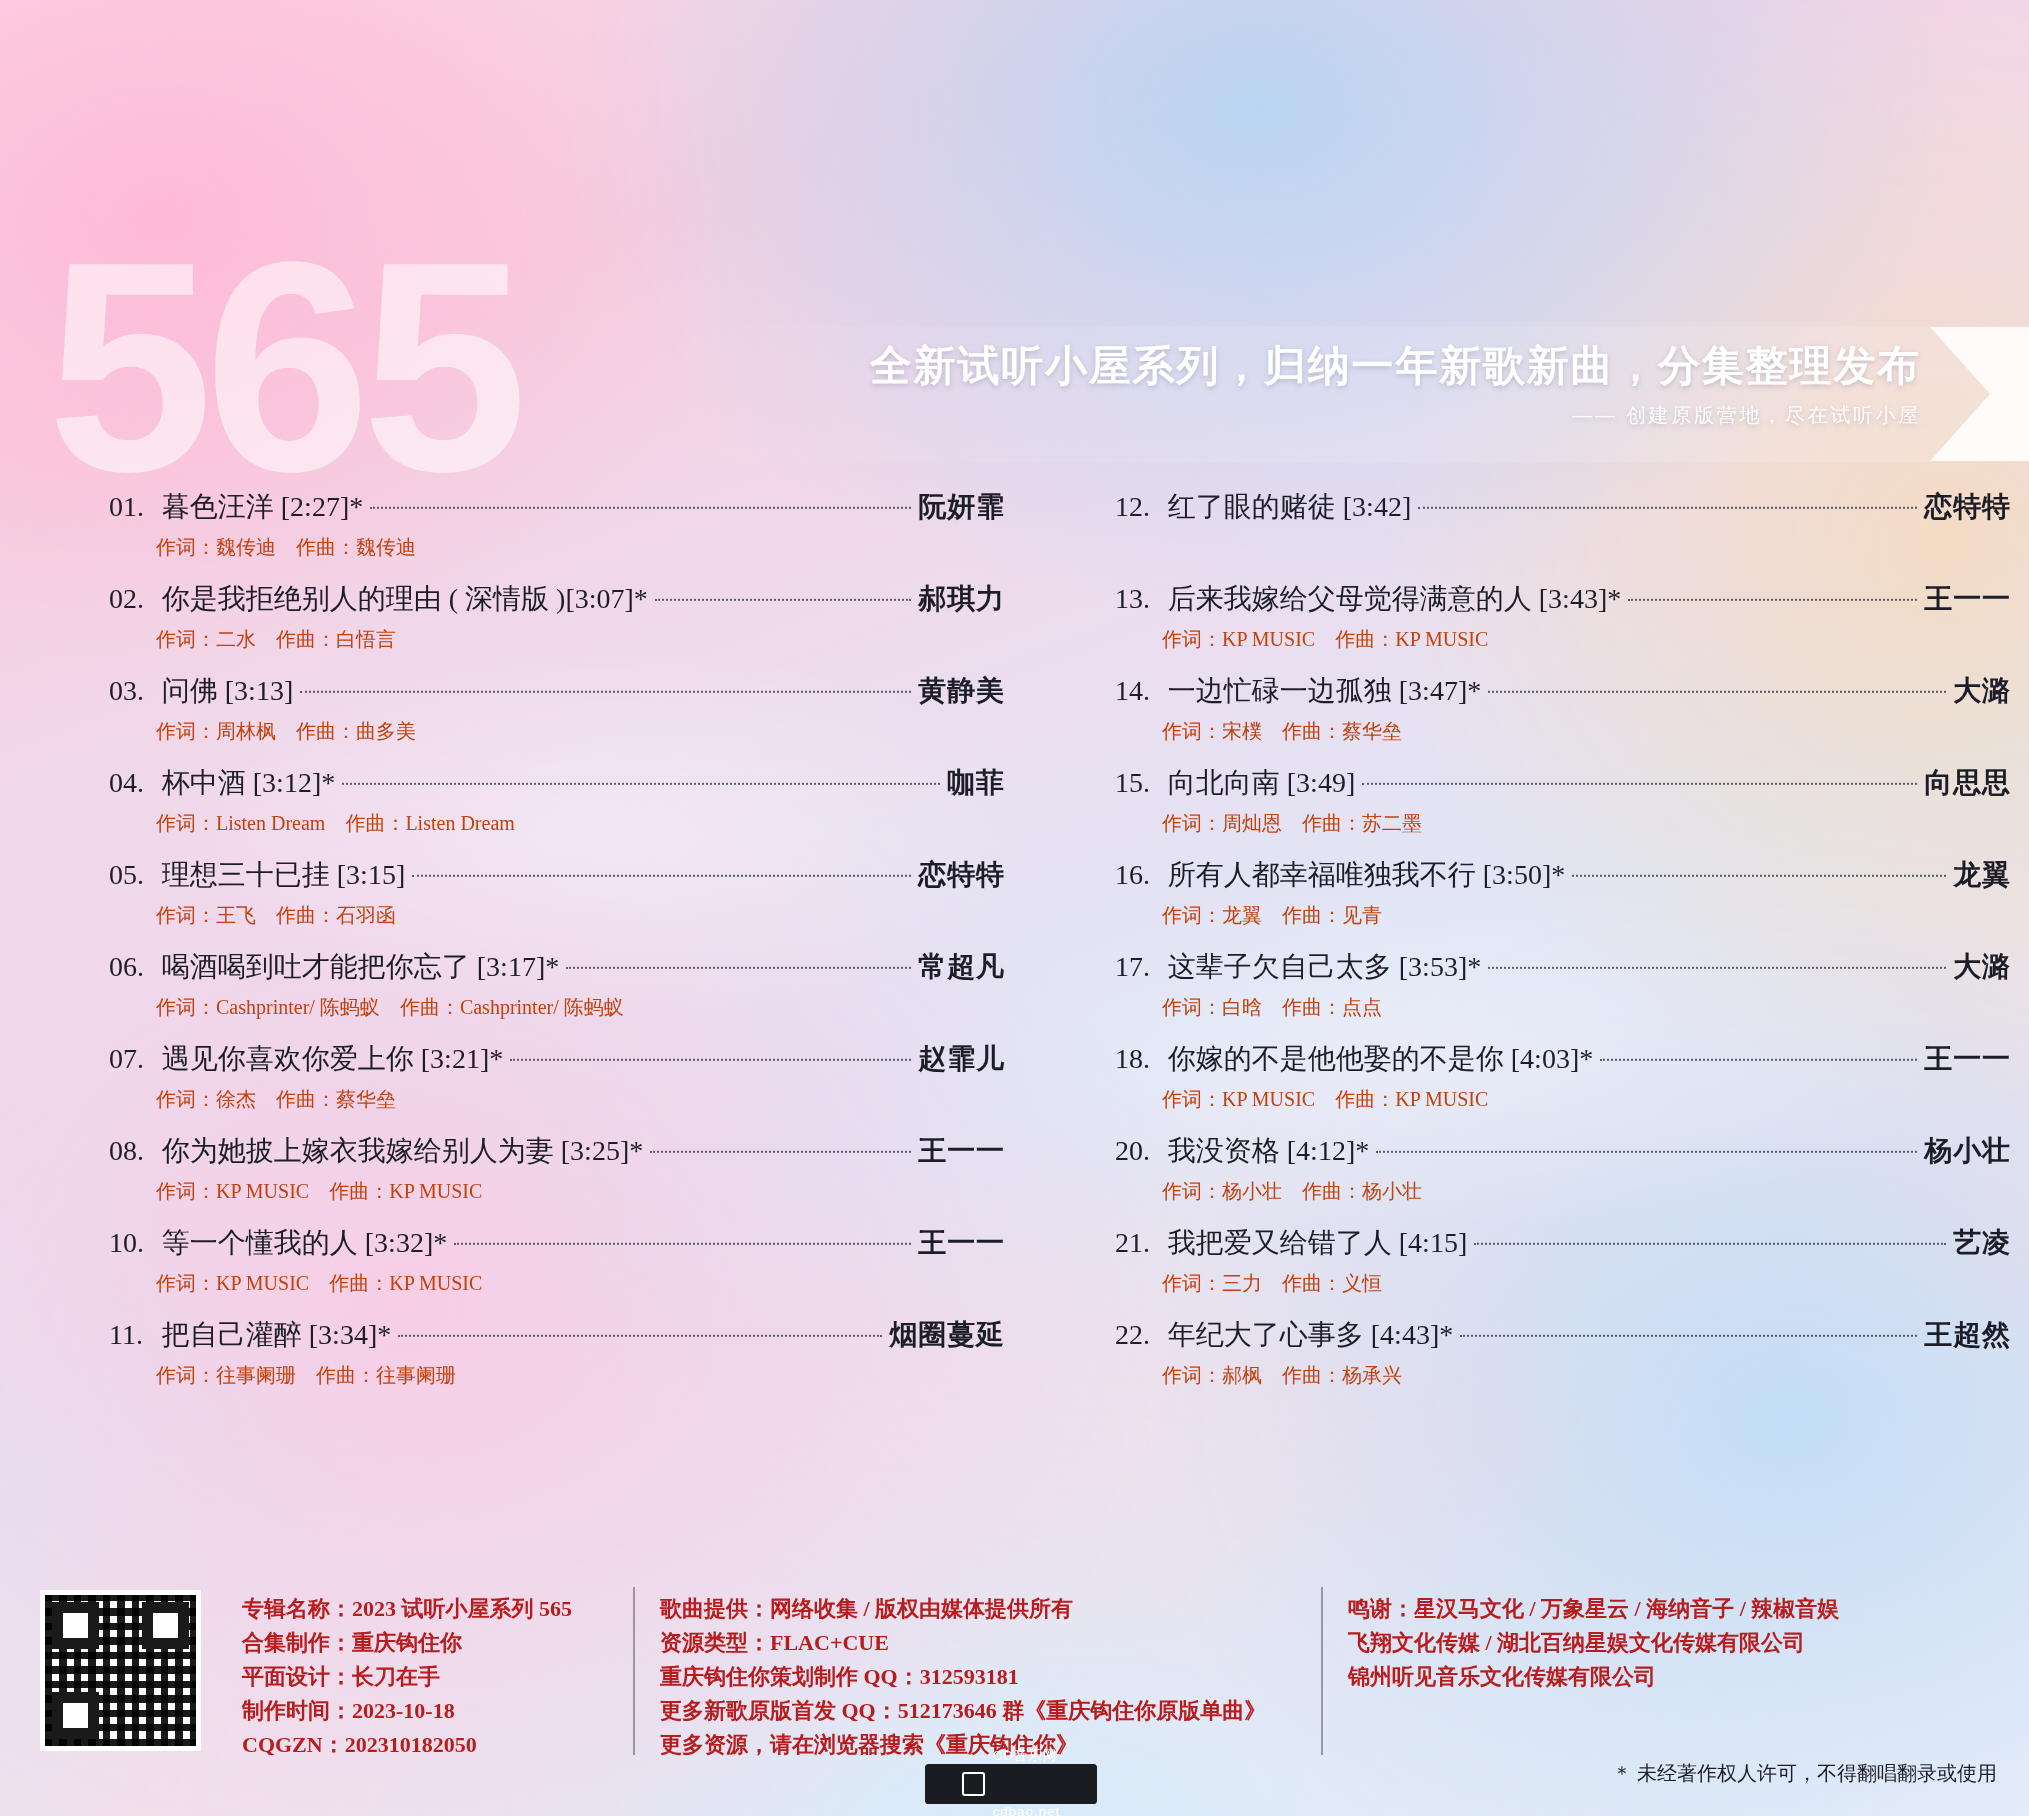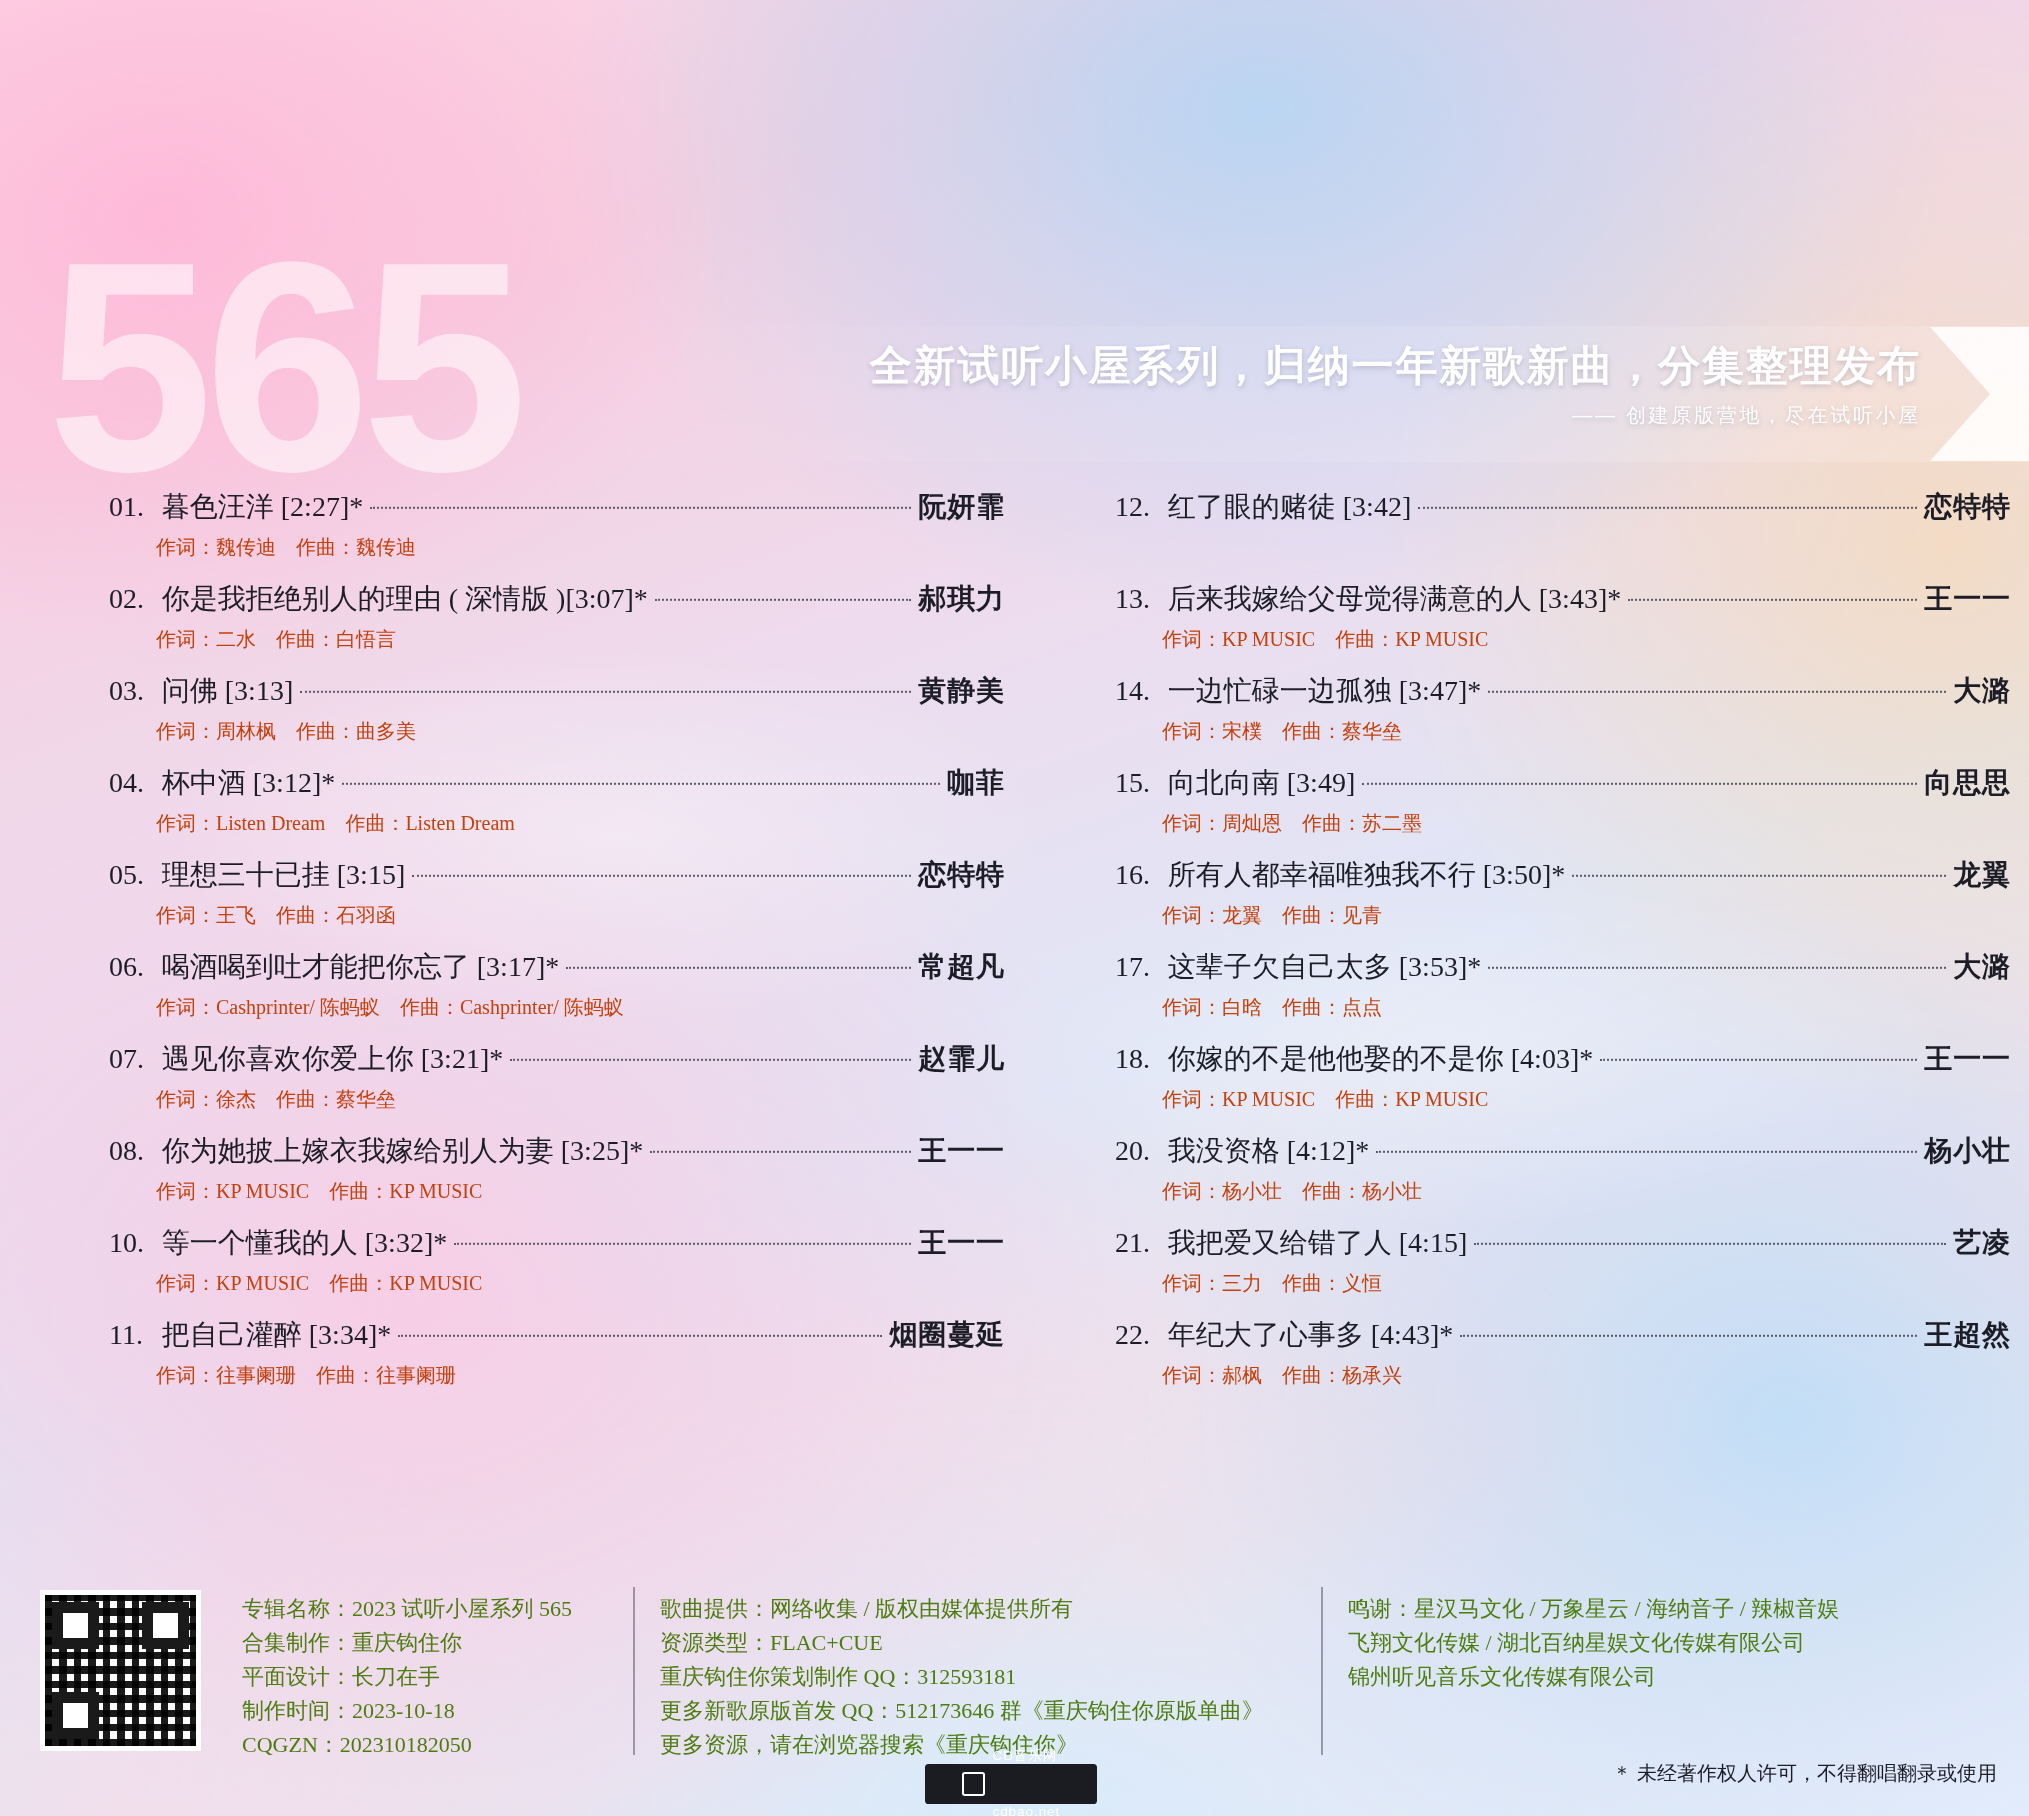--- a/index.html
+++ b/index.html
@@ -102,21 +102,21 @@
     box-sizing:border-box;
   }
   .qr::before,.qr::after{
     content:"";position:absolute;width:47px;height:47px;background:#fff;
     border:11px solid #1a1a1a;box-sizing:border-box;
   }
   .qr::before{left:7.2px;top:7.2px;}
   .qr::after{right:7.2px;top:7.2px;}
   .qr-b{position:absolute;left:7.2px;bottom:7.2px;width:47px;height:47px;background:#fff;border:11px solid #1a1a1a;box-sizing:border-box;}
 
-  .fcol{position:absolute;font-size:22px;color:#4d7c0f;line-height:1.55;white-space:nowrap;}
+  .fcol{position:absolute;font-size:22px;color:#b91c1c;line-height:1.55;white-space:nowrap;font-weight:bold;}
   .fcol1{left:242px;top:18px;}
   .fcol2{left:660px;top:18px;}
   .fcol3{left:1348px;top:18px;}
   .fdiv{position:absolute;width:1.8px;background:rgba(60,60,80,0.45);}
   .fdiv1{left:633px;top:12.7px;height:168px;}
   .fdiv2{left:1321px;top:12.7px;height:168px;}
   .disclaimer{
     position:absolute;right:33px;top:186px;
     font-size:20px;color:#1d1d28;white-space:nowrap;
   }

